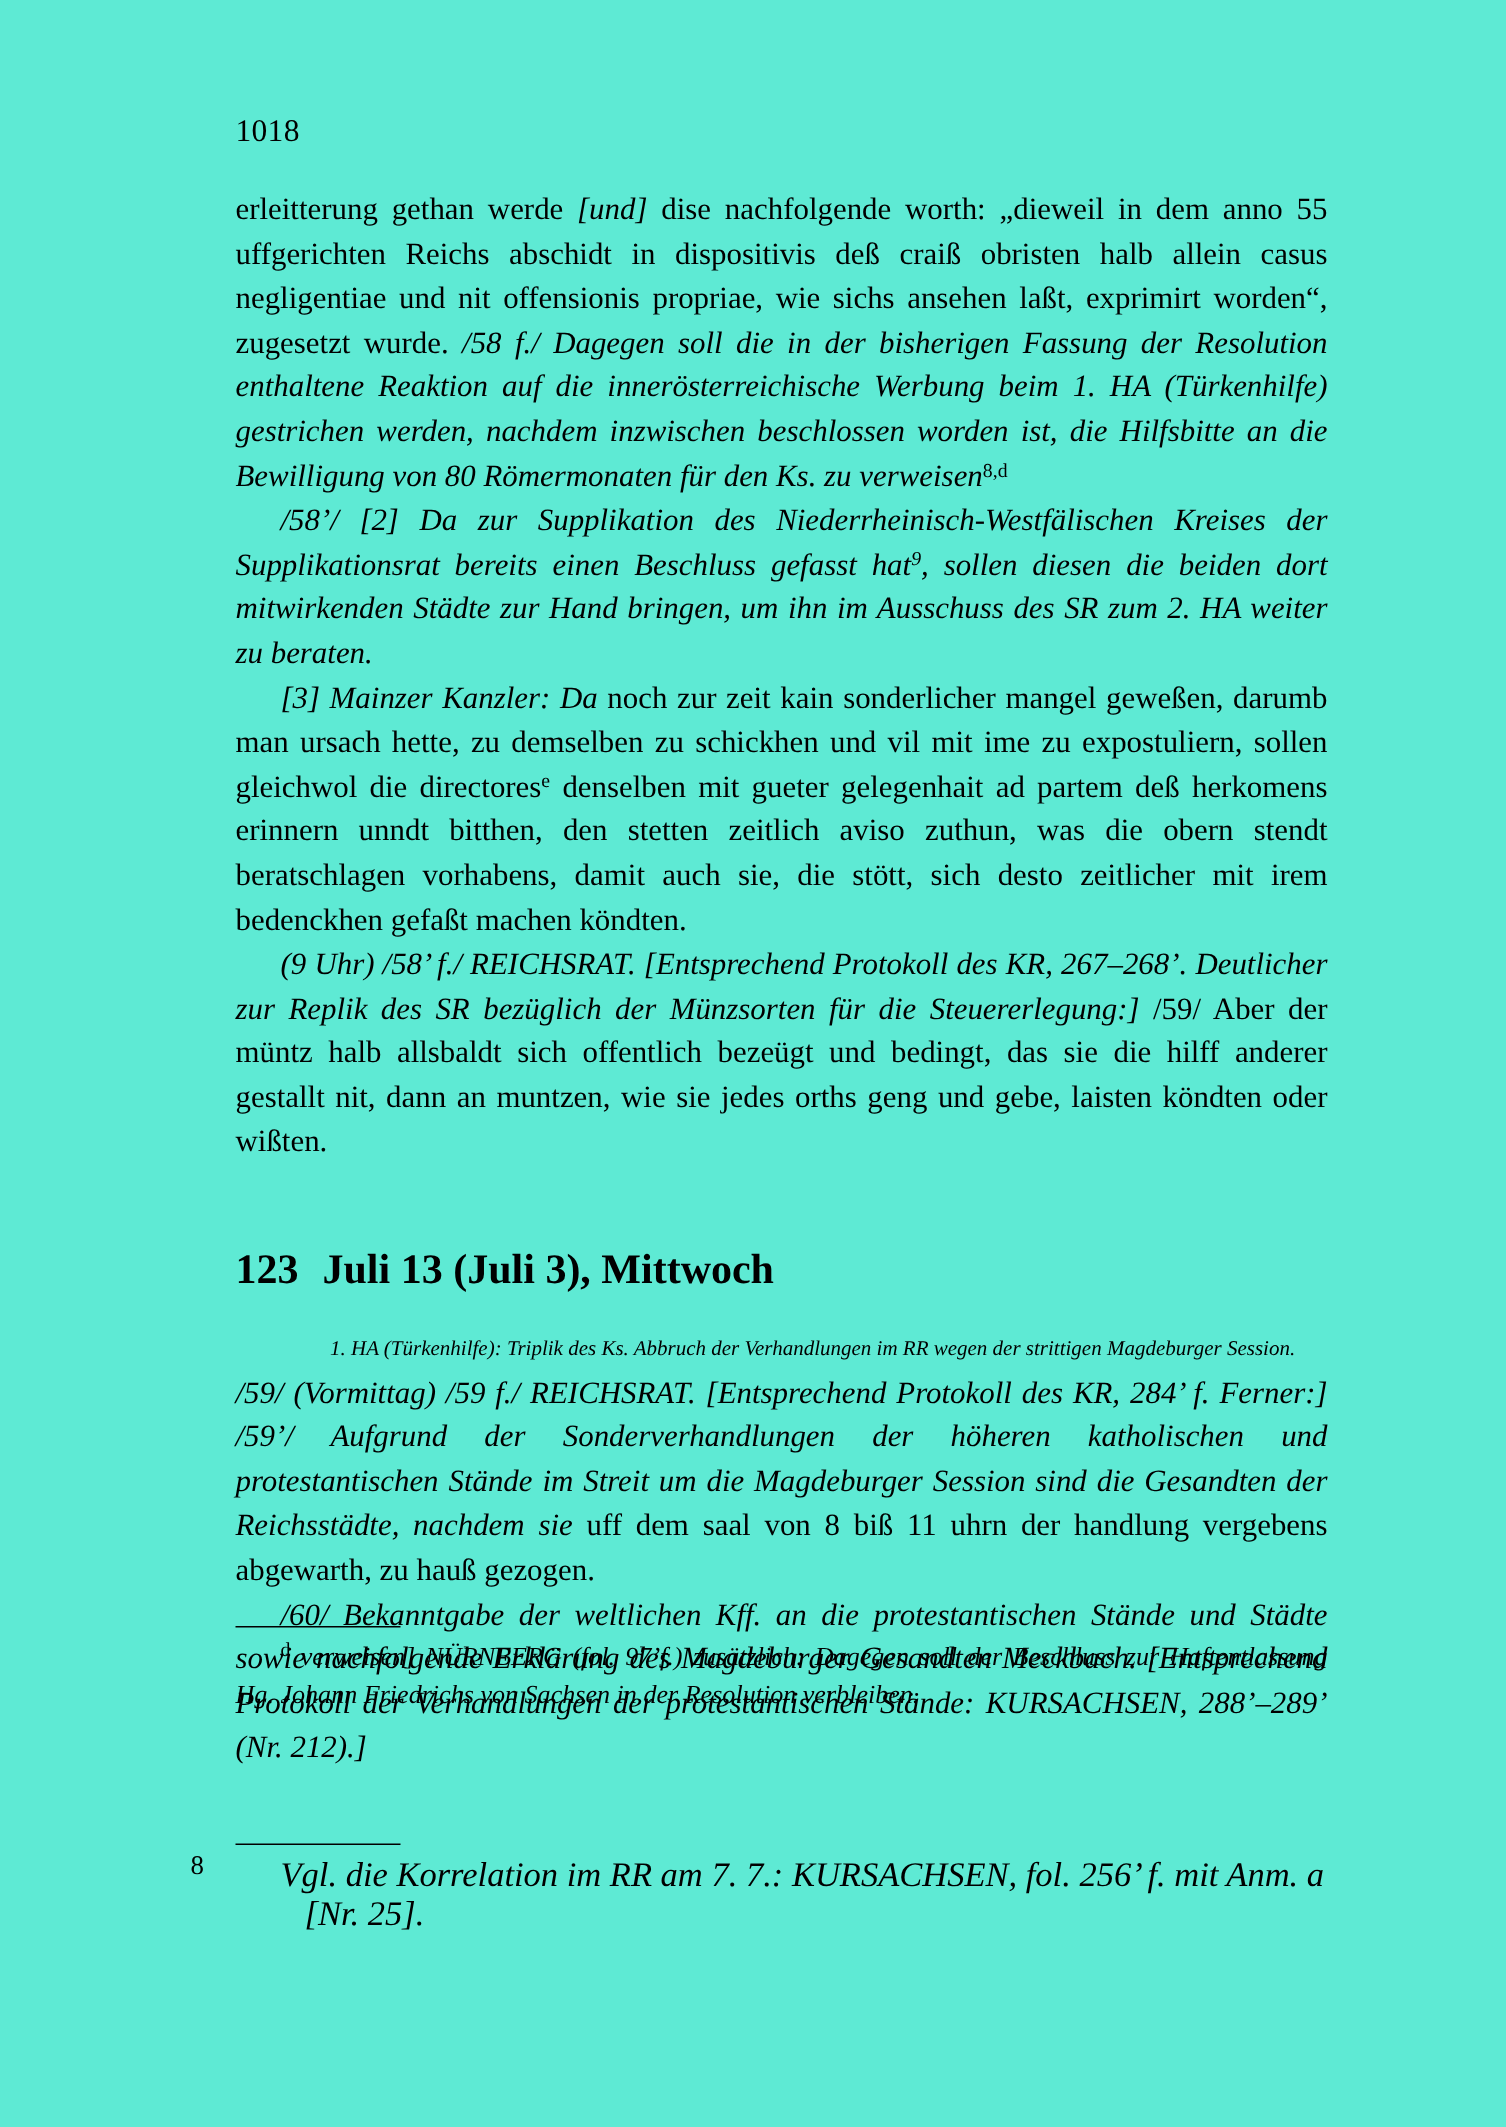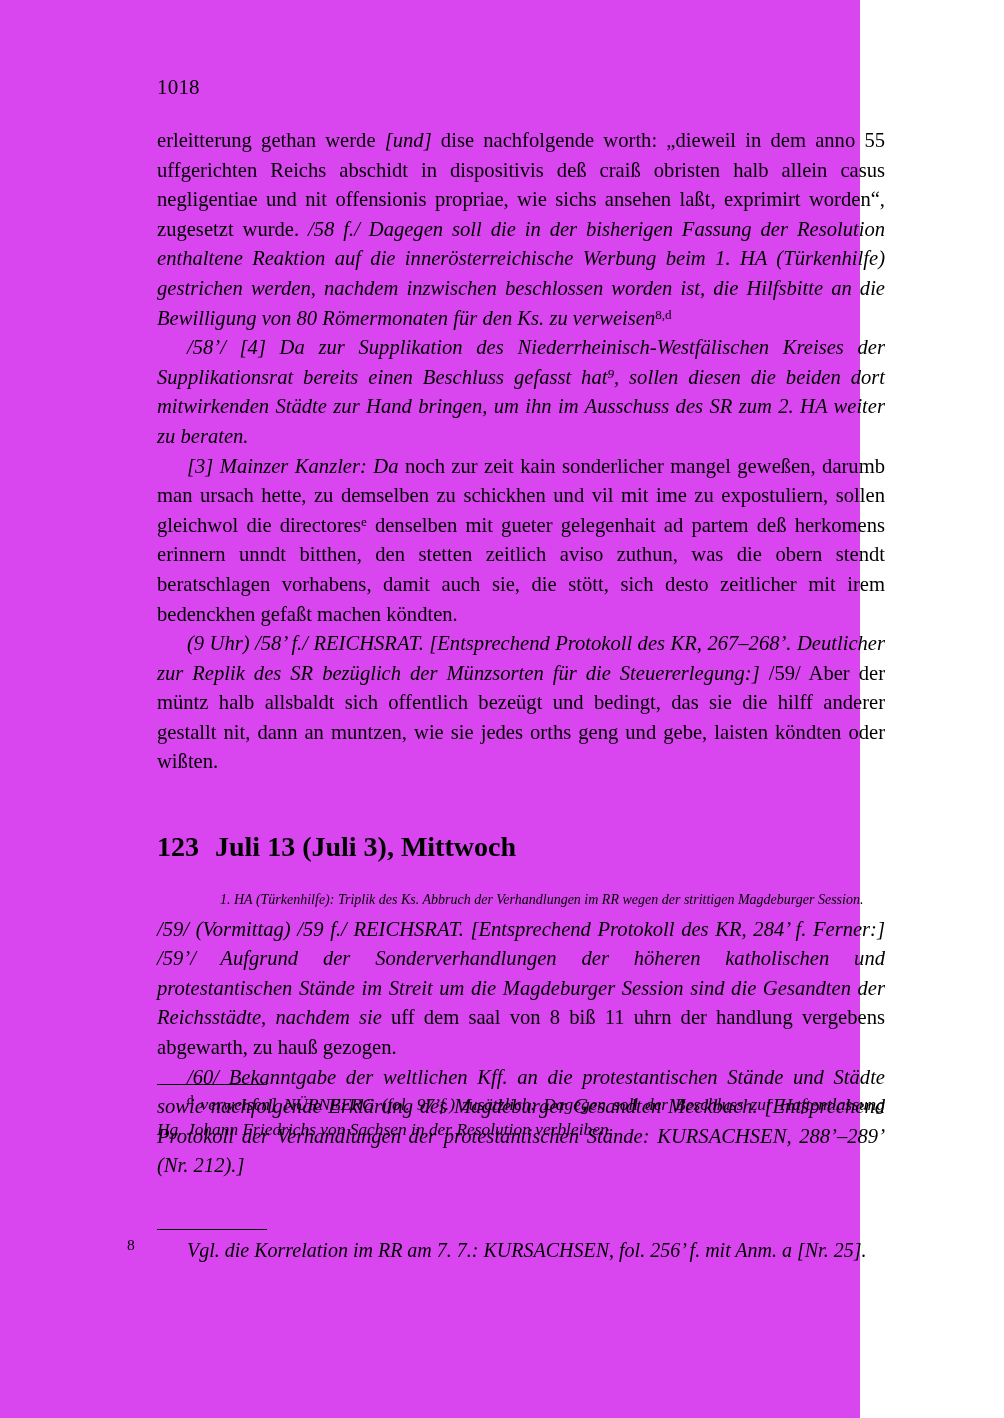--- a/index.html
+++ b/index.html
@@ -11,23 +11,23 @@
     width: 1004px;
     height: 1418px;
     font-family: "Liberation Serif", "DejaVu Serif", serif;
     color: #000000;
     position: relative;
     overflow: hidden;
   }
   .page {
     position: absolute;
     left: 0; top: 0;
-    width: 860px;
+    width: 1004px;
     height: 1418px;
-    background: #d946ef;
+    background: #5eead4;
   }
   .content {
     position: absolute;
     left: 157px;
     top: 72px;
     width: 728px;
   }
 
   
   .runhead {
@@ -117,21 +117,21 @@
   }
   p.fn {
     margin: 0;
     font-size: 17.4px;
     line-height: 24.6px;
     text-align: justify;
     text-indent: 30px;
   }
   p.fn2 {
     margin: 0;
-    font-size: 20px;
+    font-size: 23px;
     line-height: 26px;
     text-align: left;
     padding-left: 46px;
     text-indent: -46px;
   }
   .fn-mark {
     font-size: 0.76em;
     vertical-align: 0.44em;
     line-height: 0;
     font-style: normal;
@@ -156,21 +156,21 @@
   <div class="content">
 
     <div class="runhead">
       <span class="folio">1018</span>
     </div>
 
     <div class="body-block">
 
       <p class="txt"><span>erleitterung gethan werde </span><span class="it">[und]</span><span> dise nachfolgende worth: „dieweil in dem anno 55 uffgerichten Reichs abschidt in dispositivis deß craiß obristen halb allein casus negligentiae und nit offensionis propriae, wie sichs ansehen laßt, exprimirt worden“, zugesetzt wurde. </span><span class="it">/58 f./ Dagegen soll die in der bisherigen Fassung der Resolution enthaltene Reaktion auf die innerösterreichische Werbung beim 1. HA (Türkenhilfe) gestrichen werden, nachdem inzwischen beschlossen worden ist, die Hilfsbitte an die Bewilligung von 80 Römermonaten für den Ks. zu verweisen</span><sup>8</sup><sup>,</sup><sup>d</sup></p>
 
-      <p class="txt indent"><span class="it">/58’/ [4] Da zur Supplikation des Niederrheinisch-Westfälischen Kreises der Supplikationsrat bereits einen Beschluss gefasst hat</span><sup class="it-sup">9</sup><span class="it">, sollen diesen die beiden dort mitwirkenden Städte zur Hand bringen, um ihn im Ausschuss des SR zum 2. HA weiter zu beraten.</span></p>
+      <p class="txt indent"><span class="it">/58’/ [2] Da zur Supplikation des Niederrheinisch-Westfälischen Kreises der Supplikationsrat bereits einen Beschluss gefasst hat</span><sup class="it-sup">9</sup><span class="it">, sollen diesen die beiden dort mitwirkenden Städte zur Hand bringen, um ihn im Ausschuss des SR zum 2. HA weiter zu beraten.</span></p>
 
       <p class="txt indent"><span class="it">[3] Mainzer Kanzler: Da</span><span> noch zur zeit kain sonderlicher mangel geweßen, darumb man ursach hette, zu demselben zu schickhen und vil mit ime zu expostuliern, sollen gleichwol die directores</span><sup>e</sup><span> denselben mit gueter gelegenhait ad partem deß herkomens erinnern unndt bitthen, den stetten zeitlich aviso zuthun, was die obern stendt beratschlagen vorhabens, damit auch sie, die stött, sich desto zeitlicher mit irem bedenckhen gefaßt machen köndten.</span></p>
 
       <p class="txt indent"><span class="it">(9 Uhr) /58’ f./ REICHSRAT. [Entsprechend Protokoll des KR, 267–268’. Deutlicher zur Replik des SR bezüglich der Münzsorten für die Steuererlegung:]</span><span> /59/ Aber der müntz halb allsbaldt sich offentlich bezeügt und bedingt, das sie die hilff anderer gestallt nit, dann an muntzen, wie sie jedes orths geng und gebe, laisten köndten oder wißten.</span></p>
 
       <div class="sec-head">
         <span class="num">123</span>
         <span class="label">Juli 13 (Juli 3), Mittwoch</span>
       </div>
 

